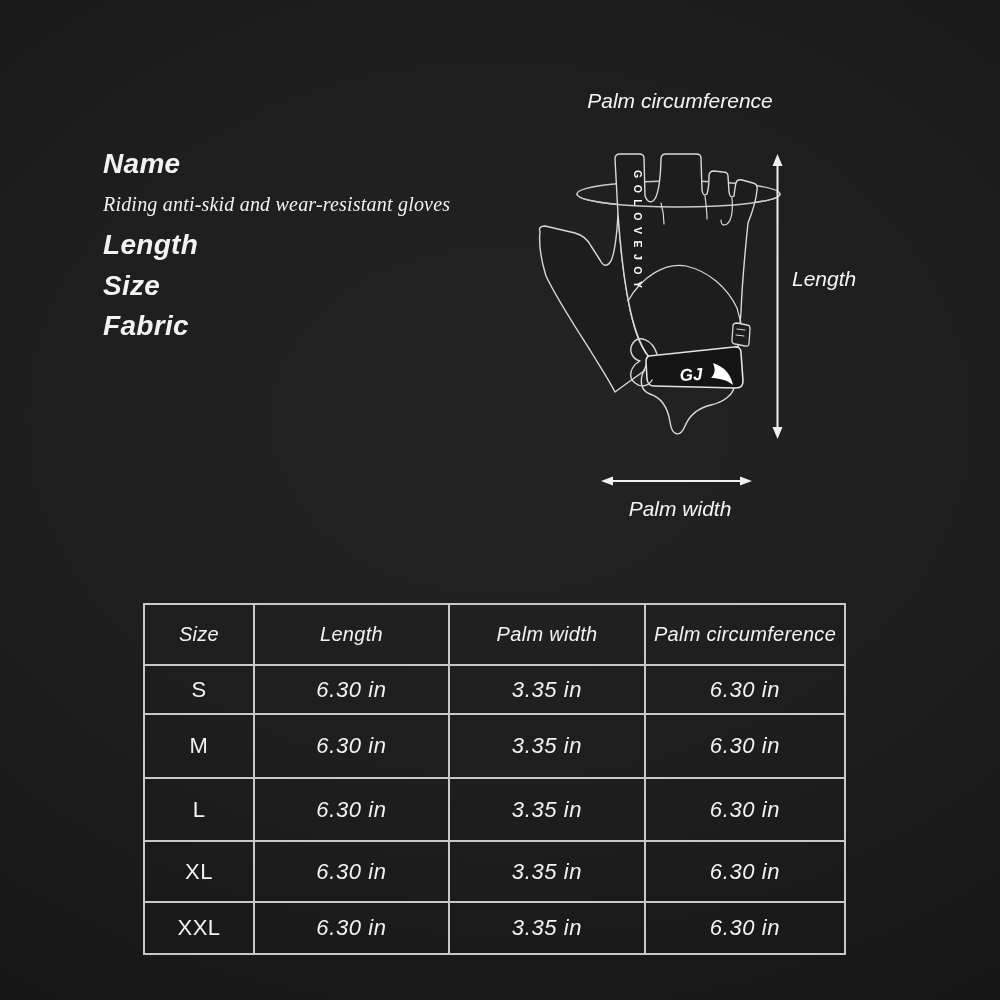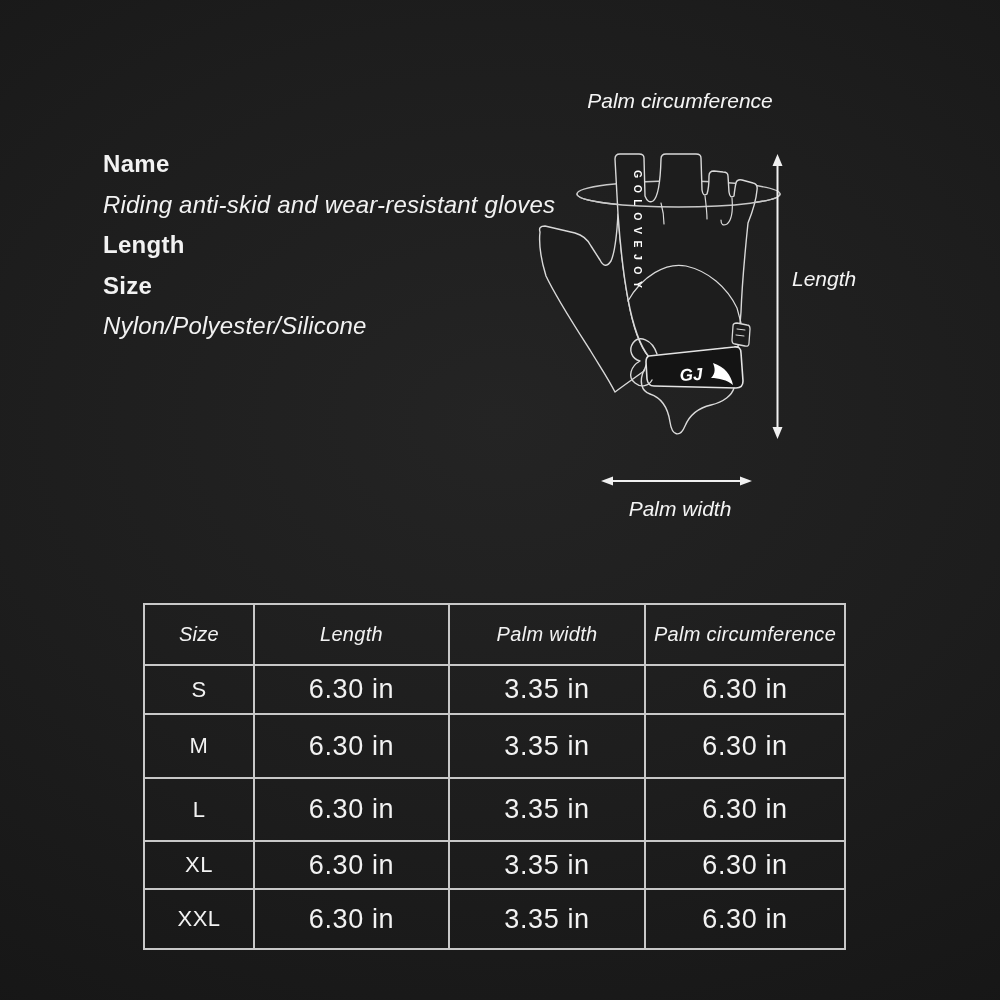--- a/index.html
+++ b/index.html
@@ -6,56 +6,56 @@
   .stage {
     position:relative; width:1000px; height:1000px; overflow:hidden;
     background: radial-gradient(ellipse 950px 720px at 50% 42%, #242424 0%, #1d1d1d 55%, #161616 100%);
     font-family:"Liberation Sans", sans-serif;
     color:#f2f2f2;
   }
   
   .info-panel { position:absolute; left:103px; top:144px; }
   .info-label {
     height:40.5px; display:flex; align-items:center;
-    font-size:24px; font-weight:bold; letter-spacing:0.3px;
+    font-size:28px; font-weight:bold; font-style:italic; letter-spacing:0.3px;
   }
   .info-value {
     height:40.5px; display:flex; align-items:center;
-    font-size:24px; font-style:italic; letter-spacing:0.2px; white-space:nowrap;
+    font-size:20px; font-style:italic; letter-spacing:0.2px; white-space:nowrap;font-family:Liberation Serif, serif;
   }
   
   .diagram-label {
     position:absolute; font-size:21px; font-style:italic; color:#f4f4f4; white-space:nowrap;
   }
   .lbl-palm-circ { left:548px; top:89px;  width:264px; text-align:center; }
   .lbl-length    { left:792px; top:267px; }
   .lbl-palm-width{ left:548px; top:497px; width:264px; text-align:center; }
   .glove-svg { position:absolute; left:480px; top:80px; width:400px; height:460px; }
   
   .table-wrap { position:absolute; left:143px; top:603px; }
   table.size-chart { border-collapse:collapse; table-layout:fixed; width:701px; }
   .size-chart th, .size-chart td {
     border:2px solid #c8c8c8; text-align:center; vertical-align:middle;
     padding:0; overflow:hidden; color:#f2f2f2;
   }
   .size-chart th { font-size:20px; font-style:italic; font-weight:normal; letter-spacing:0.3px; }
   .size-chart td.size-cell { font-size:22px; font-style:normal; letter-spacing:0.5px; }
-  .size-chart td.val-cell  { font-size:27px; letter-spacing:0.6px; }
+  .size-chart td.val-cell  { font-size:22px; font-style:italic; letter-spacing:0.6px; }
 </style>
 </head>
 <body>
 
 <div class="stage">
 
   <div class="info-panel">
     <div class="info-label">Name</div>
     <div class="info-value">Riding anti-skid and wear-resistant gloves</div>
     <div class="info-label">Length</div>
     <div class="info-label">Size</div>
-    <div class="info-value">Nylon/Polyester/Silicone</div>
+    <div class="info-label">Fabric</div>
   </div>
 
   <div class="diagram-label lbl-palm-circ">Palm circumference</div>
 
   <svg class="glove-svg" viewBox="0 0 400 460" fill="none" stroke-linecap="round" stroke-linejoin="round">
 
     <ellipse cx="198.5" cy="114" rx="101.5" ry="13" stroke="#c9c9c9" stroke-width="1.4"></ellipse>
 
     <path fill="#1d1d1d" stroke="#d9d9d9" stroke-width="1.4" d="M 60,152 Q 58,146 65,146 L 95,153 Q 106,156 111,166 L 120,180 Q 125,190 131,181 Q 136,170 138,134
          C 141,176 145,203 148,219 C 153,247 161,268 169,277 L 164,291
@@ -134,27 +134,27 @@
         <td class="val-cell">6.30 in</td>
         <td class="val-cell">3.35 in</td>
         <td class="val-cell">6.30 in</td>
       </tr>
       <tr style="height:63px">
         <td class="size-cell">L</td>
         <td class="val-cell">6.30 in</td>
         <td class="val-cell">3.35 in</td>
         <td class="val-cell">6.30 in</td>
       </tr>
-      <tr style="height:48px">
+      <tr style="height:61px">
         <td class="size-cell">XL</td>
         <td class="val-cell">6.30 in</td>
         <td class="val-cell">3.35 in</td>
         <td class="val-cell">6.30 in</td>
       </tr>
-      <tr style="height:60px">
+      <tr style="height:52px">
         <td class="size-cell">XXL</td>
         <td class="val-cell">6.30 in</td>
         <td class="val-cell">3.35 in</td>
         <td class="val-cell">6.30 in</td>
       </tr>
     </tbody>
       </table>
   </div>
 
 </div>

